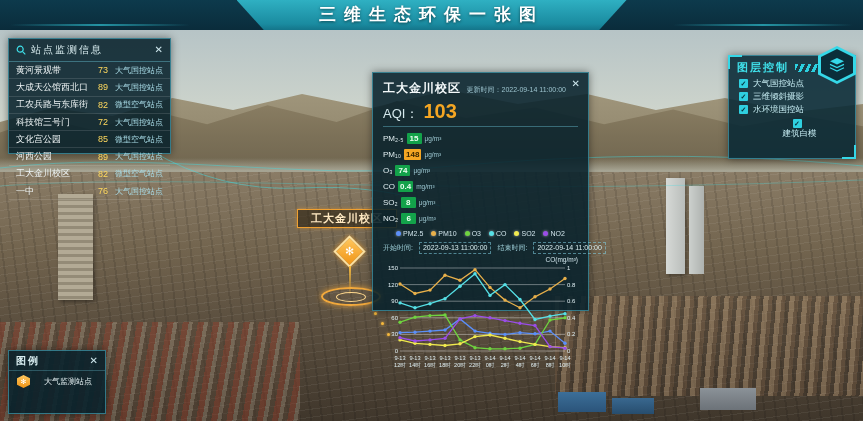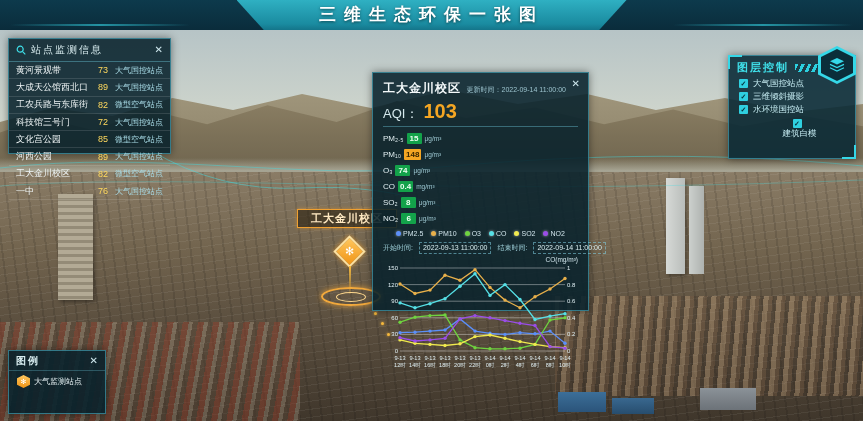--- a/index.html
+++ b/index.html
@@ -105,21 +105,21 @@
   .hex-badge { position:absolute; left:818px; top:46px; width:38px; height:38px;
     clip-path:polygon(50% 0,100% 25%,100% 75%,50% 100%,0 75%,0 25%); background:#35d8e8;
     display:flex; align-items:center; justify-content:center; cursor:pointer; }
   .hex-badge .hex-in { width:32px; height:32px; clip-path:polygon(50% 0,100% 25%,100% 75%,50% 100%,0 75%,0 25%);
     background:#0b2e3a; display:flex; align-items:center; justify-content:center; }
 
   
   .legend-panel { left:8px; top:350px; width:98px; height:64px; }
   .lg-head { display:flex; align-items:center; padding:3px 7px 2px; border-bottom:1px solid rgba(110,205,225,.3); }
   .lg-title { color:#d8ecef; font-size:10px; font-weight:bold; letter-spacing:2px; }
-  .lg-item { display:flex; align-items:center; gap:4px; padding:4px 8px 0; cursor:pointer; }
+  .lg-item { display:flex; align-items:center; gap:14px; padding:4px 8px 0; cursor:pointer; }
   .lg-icon { width:13px; height:13px; display:flex; align-items:center; justify-content:center; flex:0 0 13px; }
   .air-station-marker { clip-path:polygon(50% 0,100% 25%,100% 75%,50% 100%,0 75%,0 25%);
     background:linear-gradient(180deg,#ffc75e,#ef9416); color:#fff; font-size:7px; }
   .water-station-marker { transform:rotate(45deg); background:#2ad0e0; border:1px solid #bdfbff; color:#fff; font-size:7px; }
   .water-station-marker span { transform:rotate(-45deg); }
   .lg-label { font-size:8px; color:#e2eef0; white-space:nowrap; }
 
   
   .mk-label { position:absolute; left:297px; top:209px; width:100px; height:19px; line-height:17px;
     background:rgba(32,24,8,.55); border:1px solid #f0a030; color:#ffe9c2; font-size:11px; font-weight:bold;

